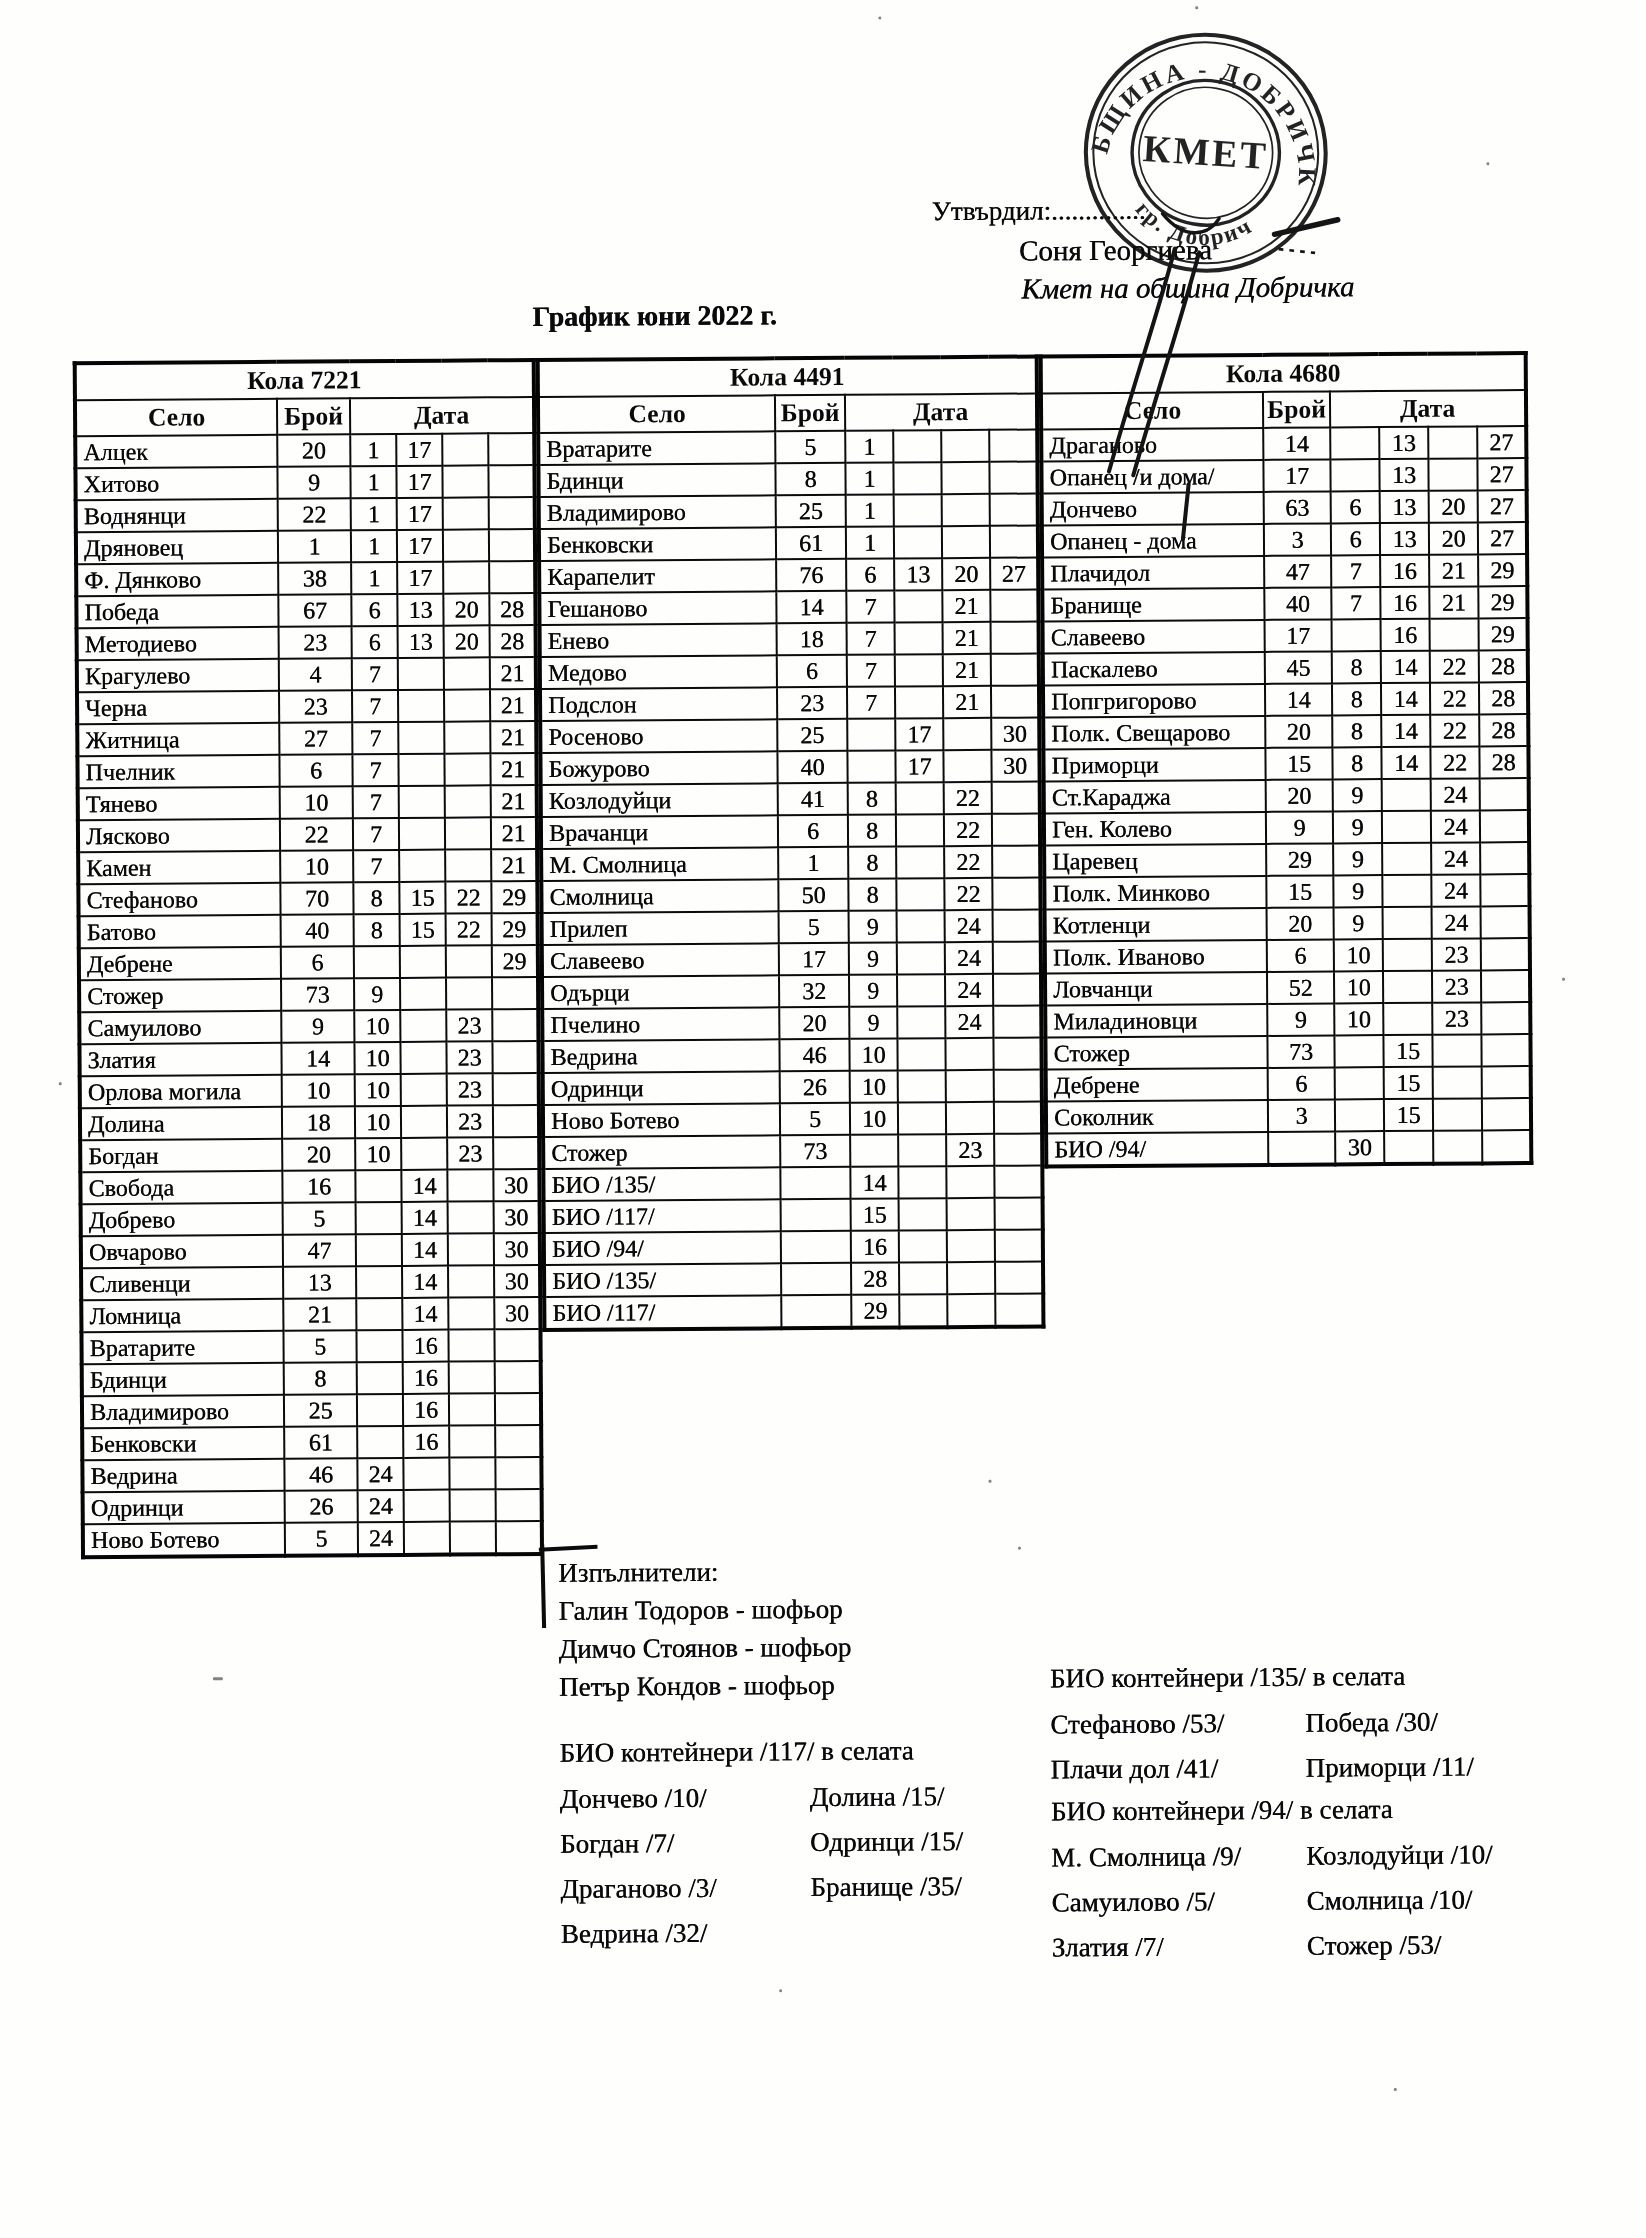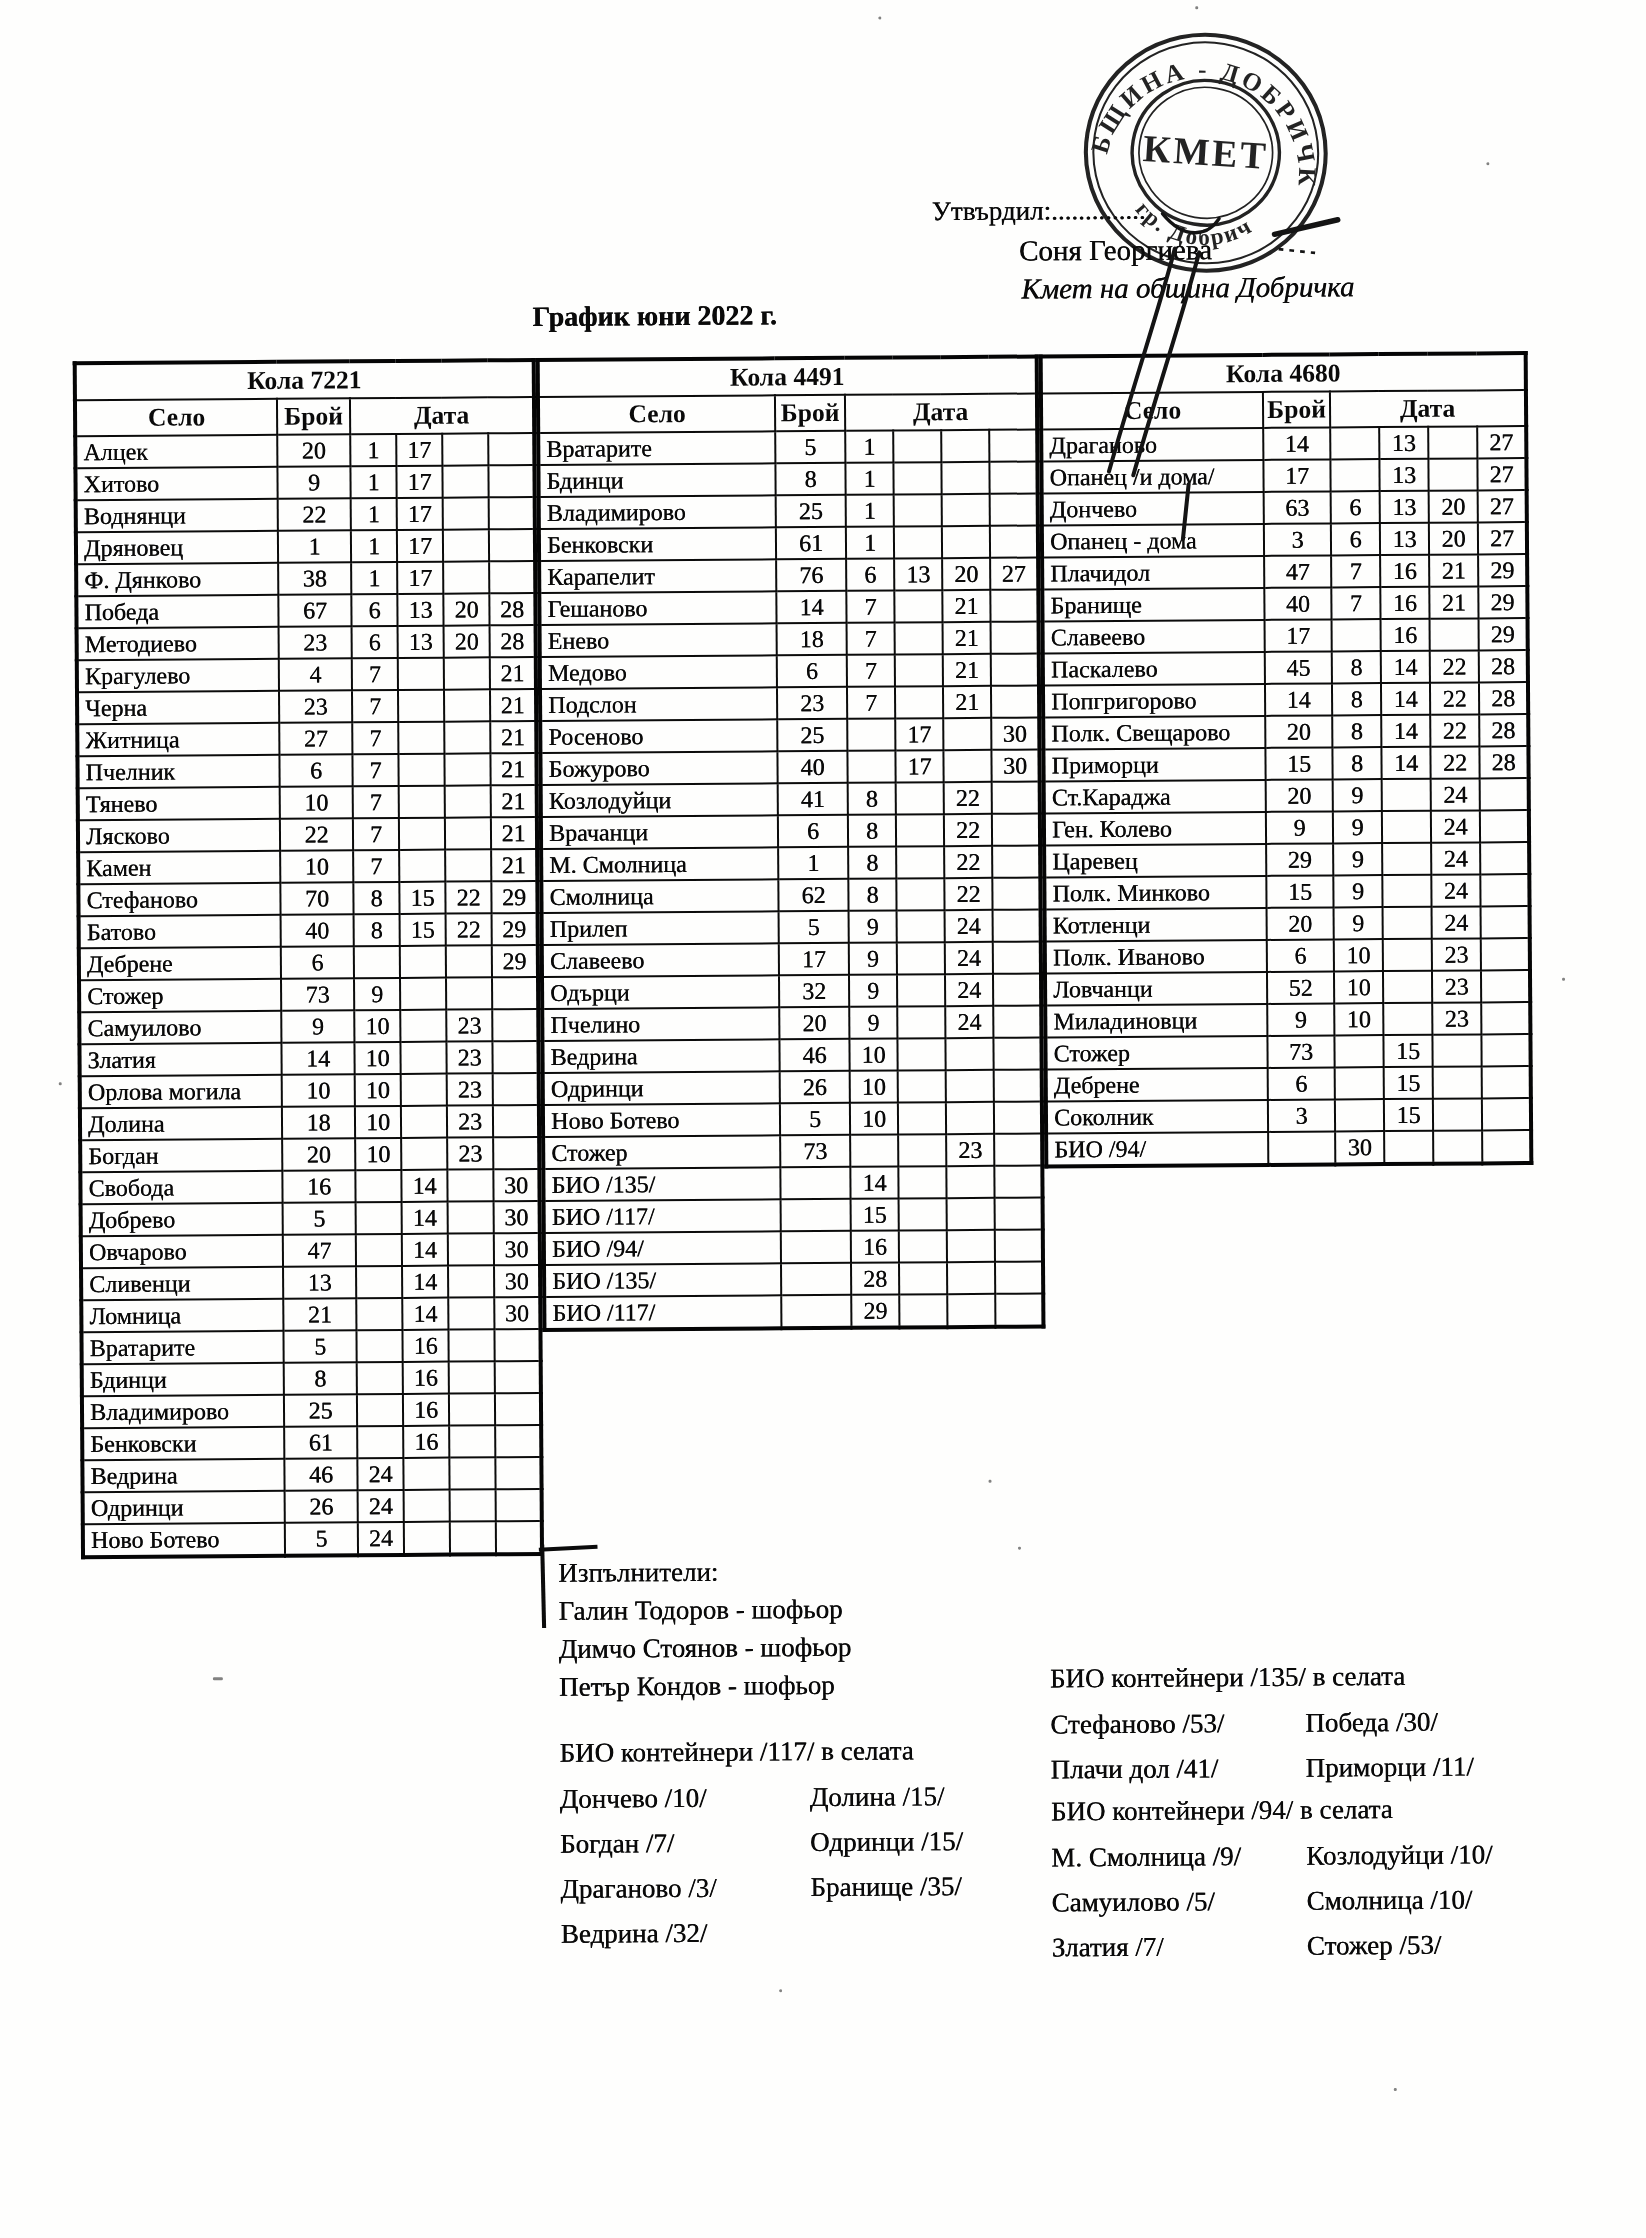--- a/index.html
+++ b/index.html
@@ -504,21 +504,21 @@
           <tr>
             <td class="v ink">М. Смолница</td>
             <td class="c ink">1</td>
             <td class="d ink">8</td>
             <td class="d ink"></td>
             <td class="d ink">22</td>
             <td class="d ink"></td>
           </tr>
           <tr>
             <td class="v ink">Смолница</td>
-            <td class="c ink">62</td>
+            <td class="c ink">50</td>
             <td class="d ink">8</td>
             <td class="d ink"></td>
             <td class="d ink">22</td>
             <td class="d ink"></td>
           </tr>
           <tr>
             <td class="v ink">Прилеп</td>
             <td class="c ink">5</td>
             <td class="d ink">9</td>
             <td class="d ink"></td>

